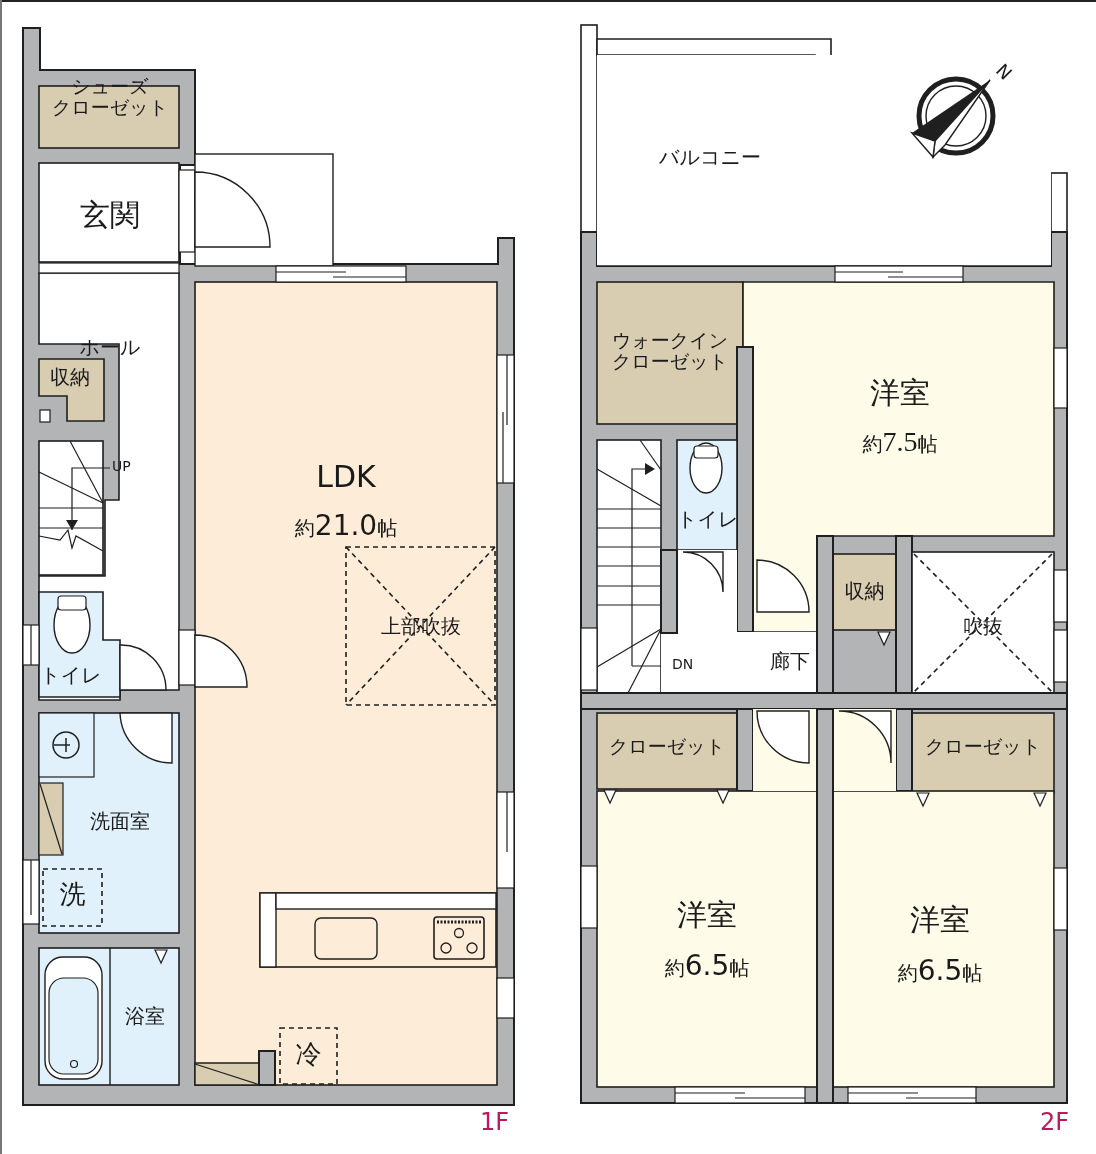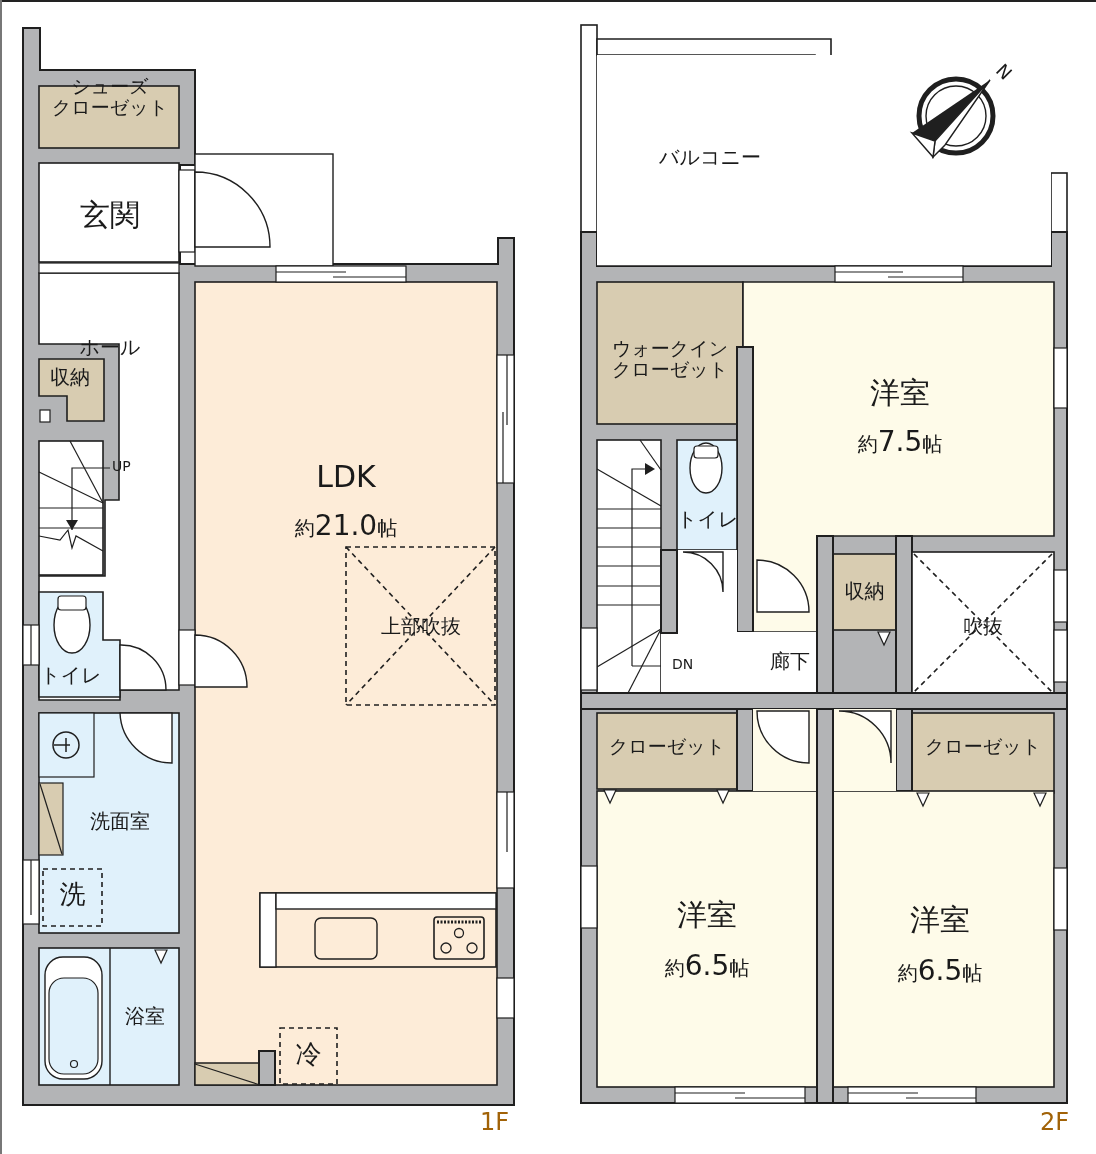--- a/index.html
+++ b/index.html
@@ -8,21 +8,21 @@
   .frame-top { position:absolute; left:0; top:0; width:1096px; height:2px; background:#222; }
   .frame-left { position:absolute; left:0; top:0; width:2px; height:1154px; background:#777; }
   svg.plan { position:absolute; left:0; top:0; }
   .lbl { position:absolute; white-space:nowrap; text-align:center; line-height:1.12; color:#1a1a1a; }
   .lbl.sm { font-size:20px; }
   .lbl.md { font-size:26px; }
   .lbl.lg { font-size:30px;text-align:center; }
   .lbl.area { font-size:20px; }
   .lbl.area b { font-size:28px; font-weight:normal; }
   .lbl.tiny { font-size:14px; }
-  .floor-tag { position:absolute; font-size:24px; color:#a16207; }
+  .floor-tag { position:absolute; font-size:24px; color:#be185d; }
 </style>
 </head>
 <body>
 
 <div class="frame-top"></div>
 <div class="frame-left"></div>
 
 <svg class="plan" width="1096" height="1154" viewBox="0 0 1096 1154">
   <defs>
     <style>
@@ -241,24 +241,24 @@
   <span>約</span><b>21.0</b><span>帖</span>
 </div>
 <div class="lbl sm" style="left:346px;top:615px;width:150px;text-align:center;">上部吹抜</div>
 <div class="lbl sm" style="left:70px;top:810px;width:100px;">洗面室</div>
 <div class="lbl md" style="left:43px;top:880px;width:59px;">洗</div>
 <div class="lbl sm" style="left:112px;top:1005px;width:66px;">浴室</div>
 <div class="lbl md" style="left:280px;top:1040px;width:57px;">冷</div>
 <div class="floor-tag" style="left:480px;top:1108px;">1F</div>
 
 <div class="lbl sm" style="left:640px;top:146px;width:140px;">バルコニー</div>
-<div class="lbl sm" style="left:600px;top:330px;width:140px;font-size:19px;margin-top:8px;"><span style="white-space:pre-line">ウォークイン
+<div class="lbl sm" style="left:600px;top:330px;width:140px;font-size:19px;"><span style="white-space:pre-line">ウォークイン
 クローゼット</span></div>
 <div class="lbl lg" style="left:800px;top:376px;width:200px;">洋室</div>
-<div class="lbl area" style="left:800px;top:426px;width:200px;">
+<div class="lbl area" style="left:800px;top:426px;width:200px;font-family:Liberation Serif, serif;">
   <span>約</span><b>7.5</b><span>帖</span>
 </div>
 <div class="lbl sm" style="left:677px;top:508px;width:60px;">トイレ</div>
 <div class="lbl tiny" style="left:672px;top:657px;">DN</div>
 <div class="lbl sm" style="left:833px;top:580px;width:63px;">収納</div>
 <div class="lbl sm" style="left:912px;top:615px;width:142px;">吹抜</div>
 <div class="lbl sm" style="left:740px;top:650px;width:100px;">廊下</div>
 <div class="lbl sm" style="left:597px;top:736px;width:140px;font-size:19px;">クローゼット</div>
 <div class="lbl sm" style="left:912px;top:736px;width:142px;font-size:19px;">クローゼット</div>
 <div class="lbl lg" style="left:607px;top:898px;width:200px;">洋室</div>

